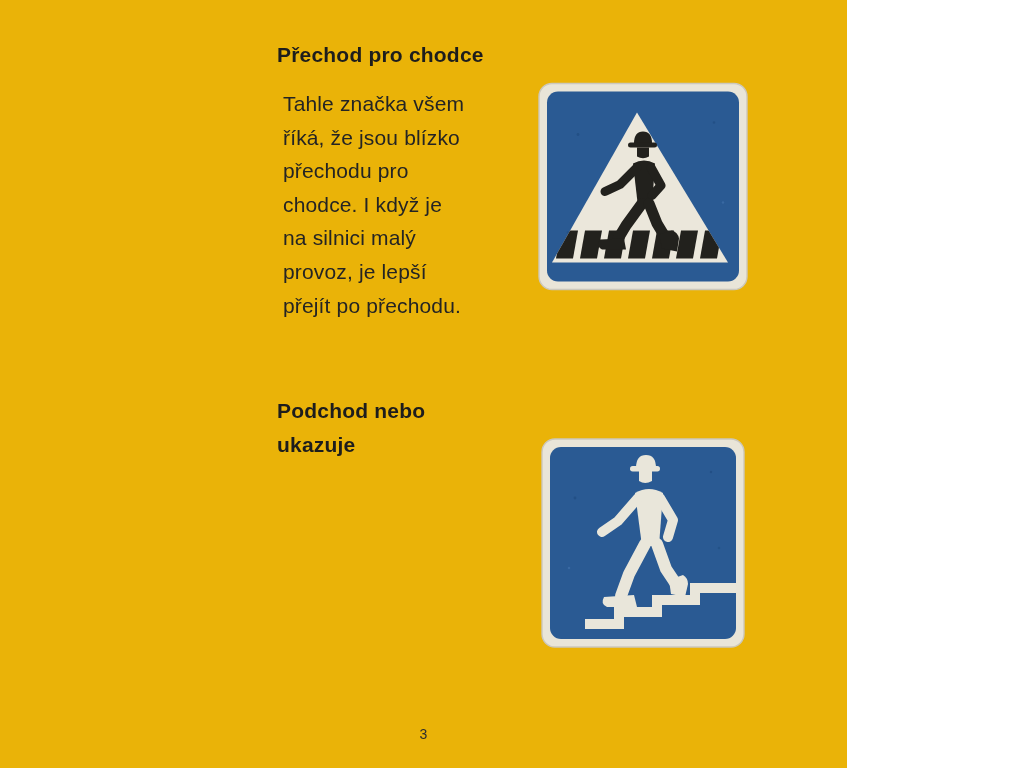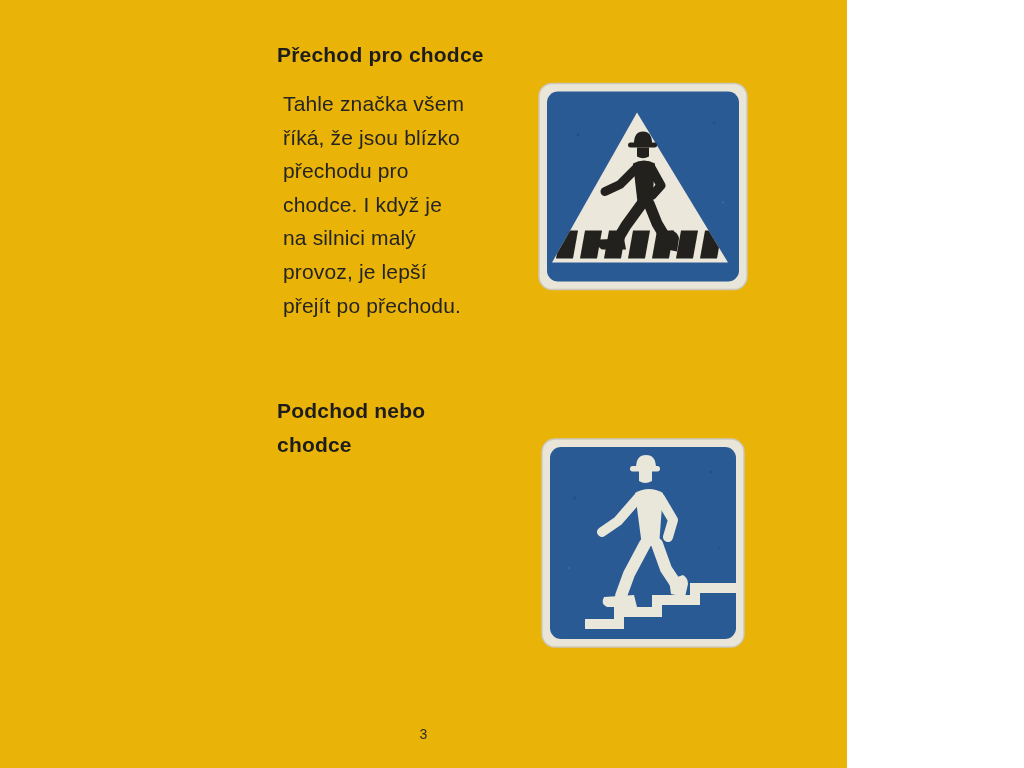--- a/index.html
+++ b/index.html
@@ -82,21 +82,21 @@
       <path d="M99,85 L82,102 L67,109" fill="none" stroke-width="9"></path>
       <path d="M113,85 L123,103 L114,113" fill="none" stroke-width="9"></path>
       <path d="M104,121 L88,143 L79,158" fill="none" stroke-width="11"></path>
       <path d="M111,121 L119,141 L128,156" fill="none" stroke-width="11"></path>
       <path d="M62,157 Q58,164 64,167 L88,167 L86,156 Z" stroke="none"></path>
       <path d="M121,152 L134,148 Q140,150 141,156 L139,169 L124,166 Z" stroke="none"></path>
     </g>
   </svg>
 
   <h2 class="sec-h h-2">Podchod nebo
-chodce</h2>
+ukazuje</h2>
 
   <svg class="sign sign-2" viewBox="0 0 204 210" aria-hidden="true">
 
     <rect x="1" y="1" width="202" height="208" rx="13" fill="#e9e5d8" stroke="#ccc8bc" stroke-width="1.4"></rect>
 
     <rect x="9" y="9" width="186" height="192" rx="11" fill="#2a5a93"></rect>
     <circle cx="34" cy="60" r="1.4" fill="#1e4a7d" opacity=".6"></circle>
     <circle cx="170" cy="34" r="1.2" fill="#1e4a7d" opacity=".6"></circle>
     <circle cx="28" cy="130" r="1.3" fill="#3d6da6" opacity=".8"></circle>
     <circle cx="178" cy="110" r="1.2" fill="#1e4a7d" opacity=".5"></circle>

